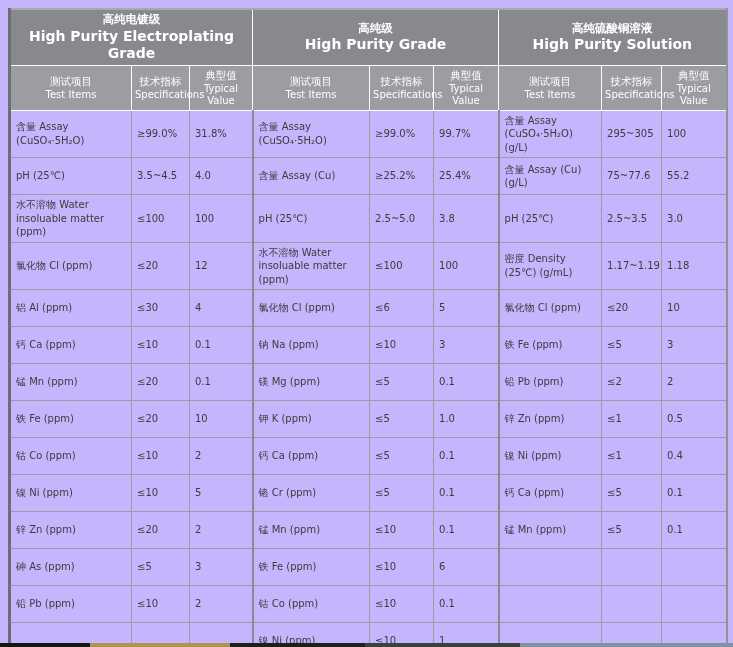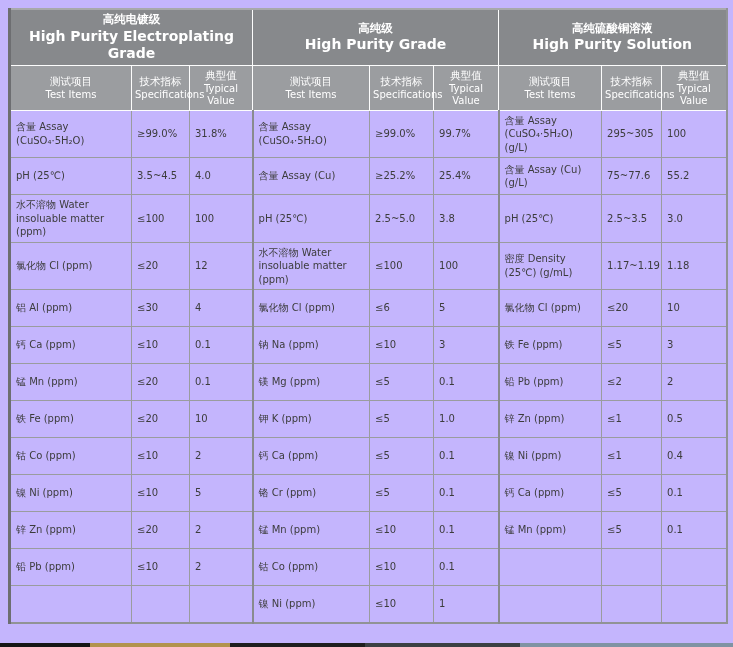--- a/index.html
+++ b/index.html
@@ -258,20 +258,31 @@
           <td>≤20</td>
           <td>2</td>
           <td class="gsep">锰 Mn (ppm)</td>
           <td>≤10</td>
           <td>0.1</td>
           <td class="gsep">锰 Mn (ppm)</td>
           <td>≤5</td>
           <td>0.1</td>
         </tr>
         <tr>
+          <td>砷 As (ppm)</td>
+          <td>≤5</td>
+          <td>3</td>
+          <td class="gsep">铁 Fe (ppm)</td>
+          <td>≤10</td>
+          <td>6</td>
+          <td class="gsep"></td>
+          <td></td>
+          <td></td>
+        </tr>
+        <tr>
           <td>铅 Pb (ppm)</td>
           <td>≤10</td>
           <td>2</td>
           <td class="gsep">钴 Co (ppm)</td>
           <td>≤10</td>
           <td>0.1</td>
           <td class="gsep"></td>
           <td></td>
           <td></td>
         </tr>

